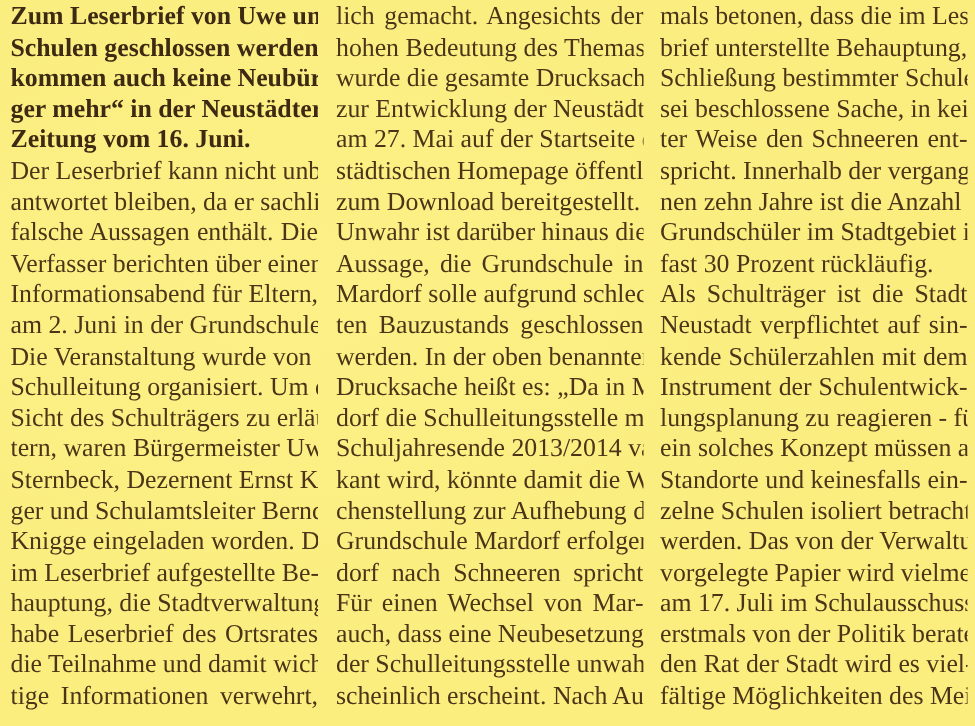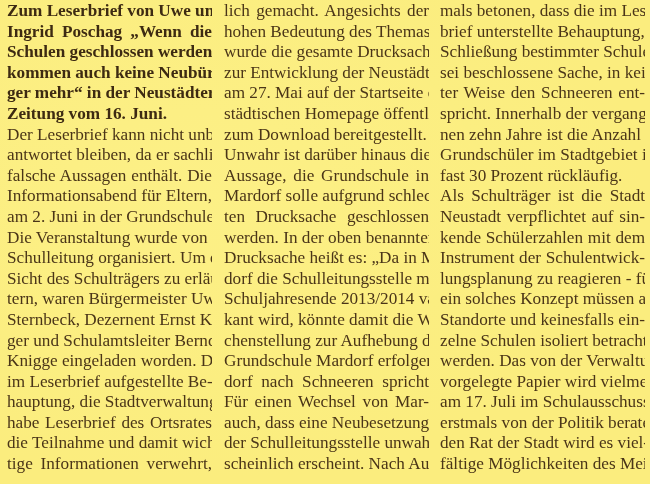--- a/index.html
+++ b/index.html
@@ -25,30 +25,30 @@
   .bold { font-weight:bold; color:#3d2a12; }
 </style>
 </head>
 <body>
 
 <div class="page">
 
   <div class="col col1">
     <div>
       <div class="line bold">Zum Leserbrief von Uwe und</div>
-      <div class="line bold">Ingrid Poschag „Wenn die</div>
       <div class="line bold">Schulen geschlossen werden,</div>
       <div class="line bold">kommen auch keine Neubür-</div>
       <div class="line bold">ger mehr“ in der Neustädter</div>
       <div class="line bold last">Zeitung vom 16. Juni.</div>
     </div>
     <div>
       <div class="line">Der Leserbrief kann nicht unbe-</div>
       <div class="line">antwortet bleiben, da er sachlich</div>
       <div class="line">falsche Aussagen enthält. Die</div>
+      <div class="line">Verfasser berichten über einen</div>
       <div class="line">Informationsabend für Eltern,</div>
       <div class="line">am 2. Juni in der Grundschule.</div>
       <div class="line">Die Veranstaltung wurde von der</div>
       <div class="line">Schulleitung organisiert. Um die</div>
       <div class="line">Sicht des Schulträgers zu erläu-</div>
       <div class="line">tern, waren Bürgermeister Uwe</div>
       <div class="line">Sternbeck, Dezernent Ernst Ker-</div>
       <div class="line">ger und Schulamtsleiter Bernd</div>
       <div class="line">Knigge eingeladen worden. Die</div>
       <div class="line">im Leserbrief aufgestellte Be-</div>
@@ -64,21 +64,21 @@
     <div class="line">lich gemacht. Angesichts der</div>
     <div class="line">hohen Bedeutung des Themas</div>
     <div class="line">wurde die gesamte Drucksache</div>
     <div class="line">zur Entwicklung der Neustädter</div>
     <div class="line">am 27. Mai auf der Startseite der</div>
     <div class="line">städtischen Homepage öffentlich</div>
     <div class="line last">zum Download bereitgestellt.</div>
     <div class="line">Unwahr ist darüber hinaus die</div>
     <div class="line">Aussage, die Grundschule in</div>
     <div class="line">Mardorf solle aufgrund schlech-</div>
-    <div class="line">ten Drucksache geschlossen</div>
+    <div class="line">ten Bauzustands geschlossen</div>
     <div class="line">werden. In der oben benannten</div>
     <div class="line">Drucksache heißt es: „Da in Mar-</div>
     <div class="line">dorf die Schulleitungsstelle mit</div>
     <div class="line">Schuljahresende 2013/2014 va-</div>
     <div class="line">kant wird, könnte damit die Wei-</div>
     <div class="line">chenstellung zur Aufhebung der</div>
     <div class="line last">Grundschule Mardorf erfolgen.</div>
     <div class="line">dorf nach Schneeren spricht</div>
     <div class="line">Für einen Wechsel von Mar-</div>
     <div class="line">auch, dass eine Neubesetzung</div>

